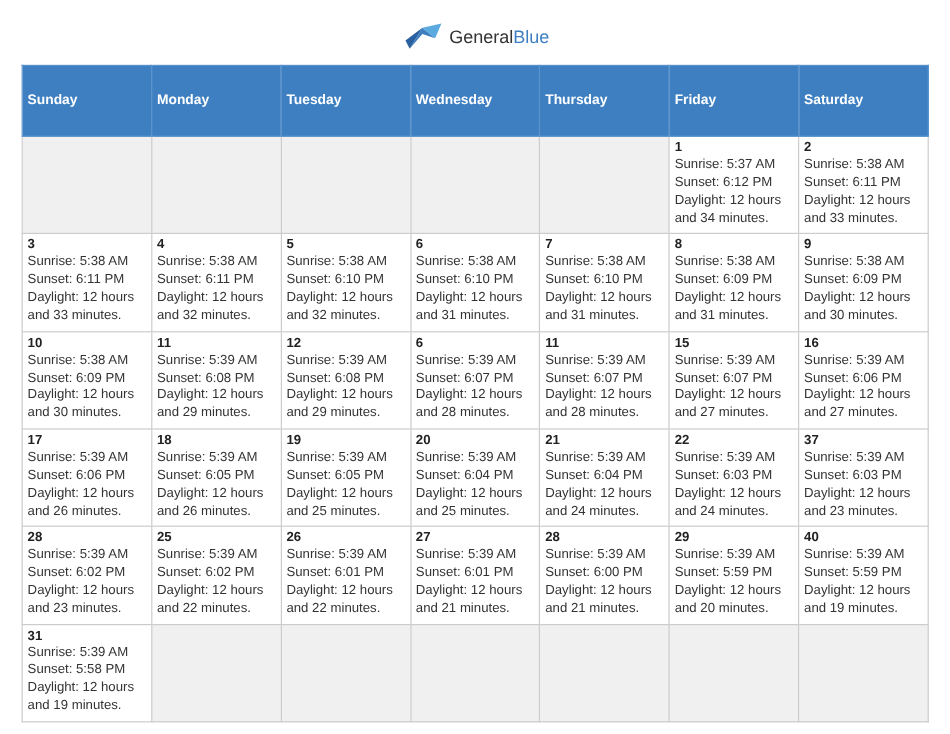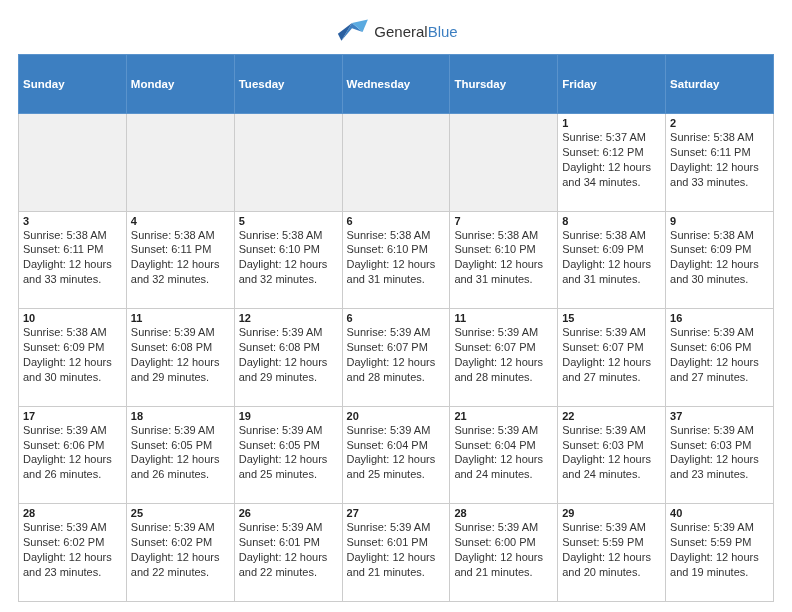--- a/index.html
+++ b/index.html
@@ -345,15 +345,30 @@
 and 20 minutes.</div>
           </td>
           <td>
             <span class="day-num">40</span>
             <div class="day-info" style="white-space: pre-line;">Sunrise: 5:39 AM
 Sunset: 5:59 PM
 Daylight: 12 hours
 and 19 minutes.</div>
           </td>
         </tr>
+        <tr>
+          <td class="last-row">
+            <span class="day-num">31</span>
+            <div class="day-info" style="white-space: pre-line;">Sunrise: 5:39 AM
+Sunset: 5:58 PM
+Daylight: 12 hours
+and 19 minutes.</div>
+          </td>
+          <td class="empty last-row"></td>
+          <td class="empty last-row"></td>
+          <td class="empty last-row"></td>
+          <td class="empty last-row"></td>
+          <td class="empty last-row"></td>
+          <td class="empty last-row"></td>
+        </tr>
       </tbody>
   </table>
 </div>
 
 </body></html>

